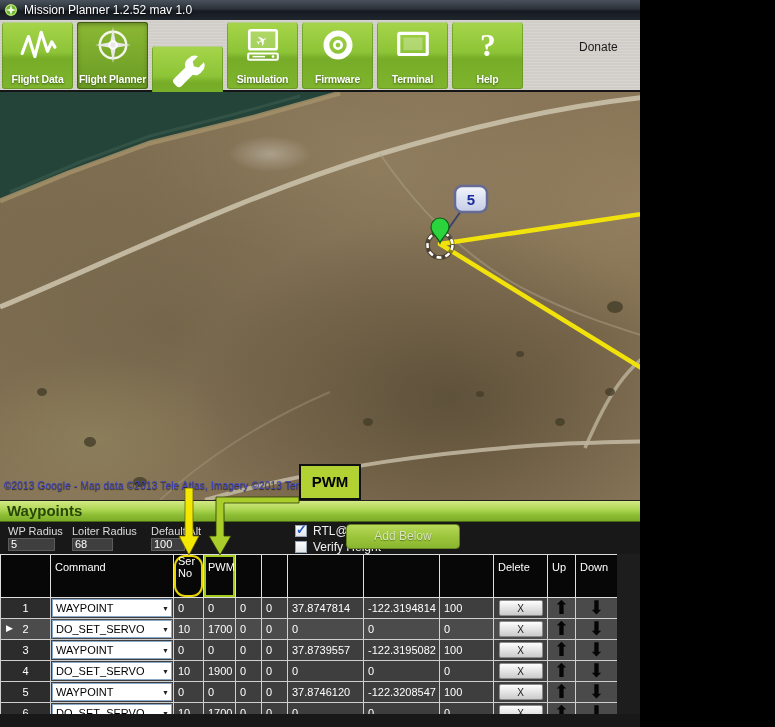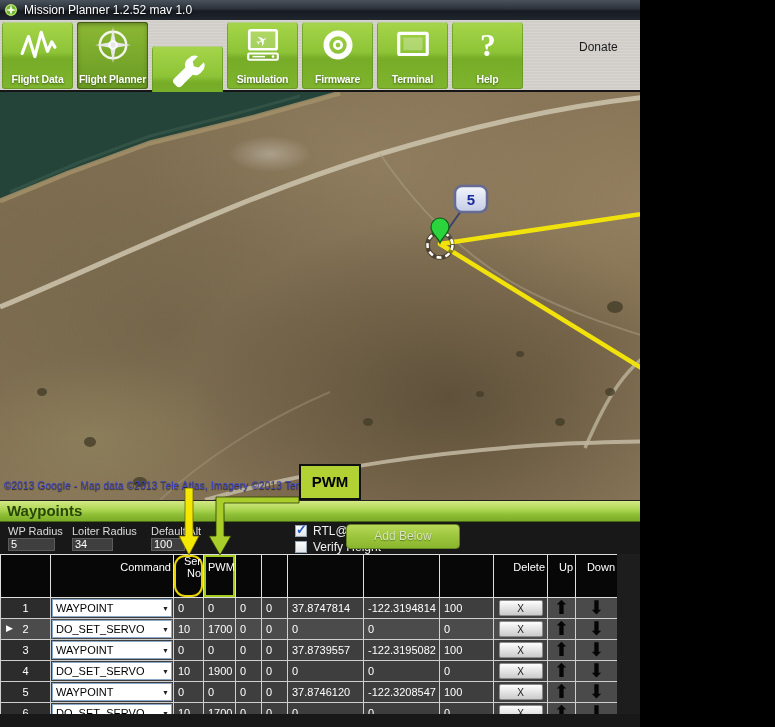--- a/index.html
+++ b/index.html
@@ -83,21 +83,21 @@
     text-shadow:0 1px 1px rgba(60,90,10,.6); cursor:pointer; }
 
   
   .wp-table { position:absolute; top:554px; left:0; border-collapse:collapse; table-layout:fixed;
     width:617px; background:#000; }
   .wp-table col.c0{width:50px} .wp-table col.c1{width:123px} .wp-table col.c2{width:30px}
   .wp-table col.c3{width:32px} .wp-table col.c4{width:26px} .wp-table col.c5{width:26px}
   .wp-table col.c6{width:76px} .wp-table col.c7{width:76px} .wp-table col.c8{width:54px}
   .wp-table col.c9{width:54px} .wp-table col.c10{width:28px} .wp-table col.c11{width:42px}
   .wp-table th { height:27px; background:#070707; color:#fff; font-size:11px; font-weight:normal;
-    text-align:right; padding:0 2px 18px 4px; border:1px solid #dedede; line-height:12px; }
+    text-align:left; padding:0 2px 18px 4px; border:1px solid #dedede; line-height:12px; }
   .wp-table th.hl-yellow { box-shadow:inset 0 0 0 2px #e8d400;border-radius:11px; }
   .wp-table th.hl-green  { box-shadow:inset 0 0 0 2px #a4ca1e; }
   .wp-table td { height:21px; background:#3e3e3e; color:#fff; font-size:11px;
     border:1px solid #cfcfcf; padding:0 2px 0 4px; overflow:hidden; white-space:nowrap; }
   .wp-table tr.selected td { background:#4b4b4b; }
   .wp-table td.rowhdr { background:#2c2c2c; text-align:center; padding:0; position:relative; }
   .wp-table .sel-arrow { position:absolute; left:5px; top:4px; font-size:9px; color:#fff; }
   .wp-table td.cmd { background:#3e3e3e; padding:1px; }
   .dropdown { height:18px; background:#fff; border:1px solid #8aa8c8; color:#000; font-size:11px;
     display:flex; align-items:center; padding:0 2px 0 3px; cursor:pointer; }
@@ -291,21 +291,21 @@
   </div>
 
   <div class="controls">
     <div id="fields">
         <div class="field field0">
     <span class="f-label">WP Radius</span>
     <span class="f-input">5</span>
   </div>
         <div class="field field1">
     <span class="f-label">Loiter Radius</span>
-    <span class="f-input">34</span>
+    <span class="f-input">68</span>
   </div>
         <div class="field field2">
     <span class="f-label">Default Alt</span>
     <span class="f-input">100</span>
   </div>
       </div>
     <div id="checkboxes">
         <div class="cb-row cb0">
     <span class="checkbox">
             <span class="check">✓</span>

